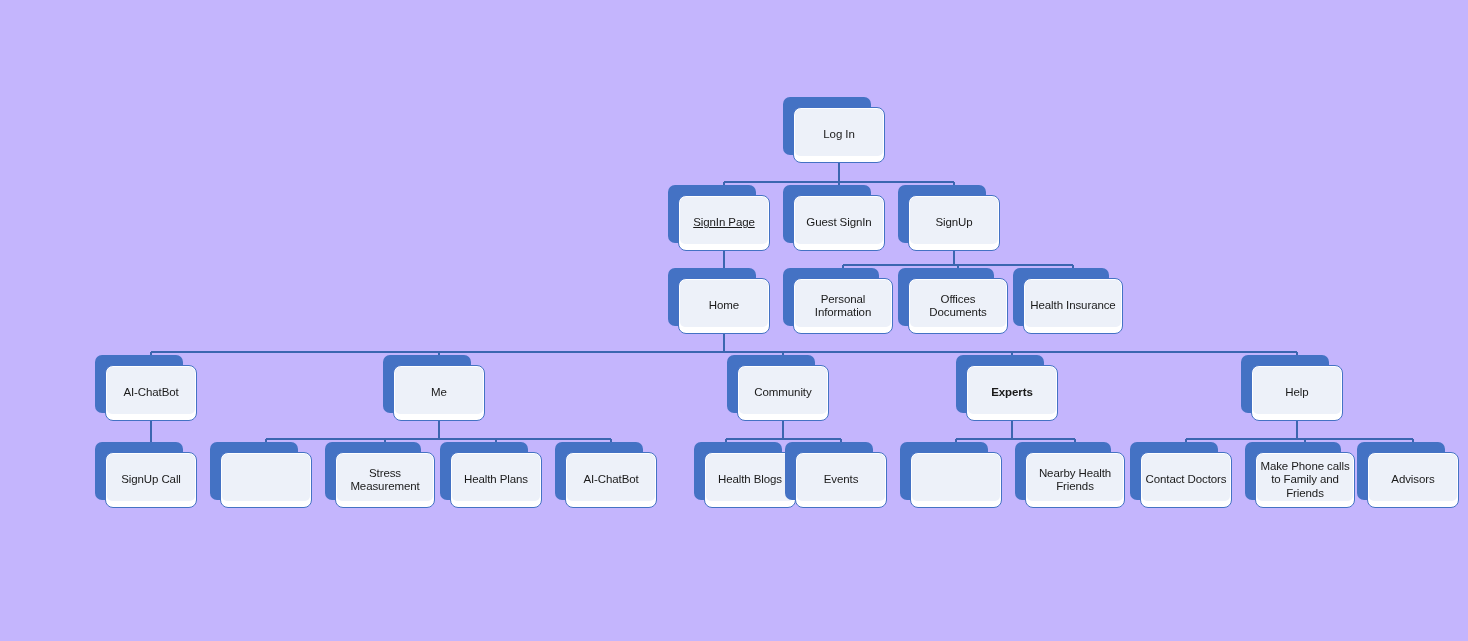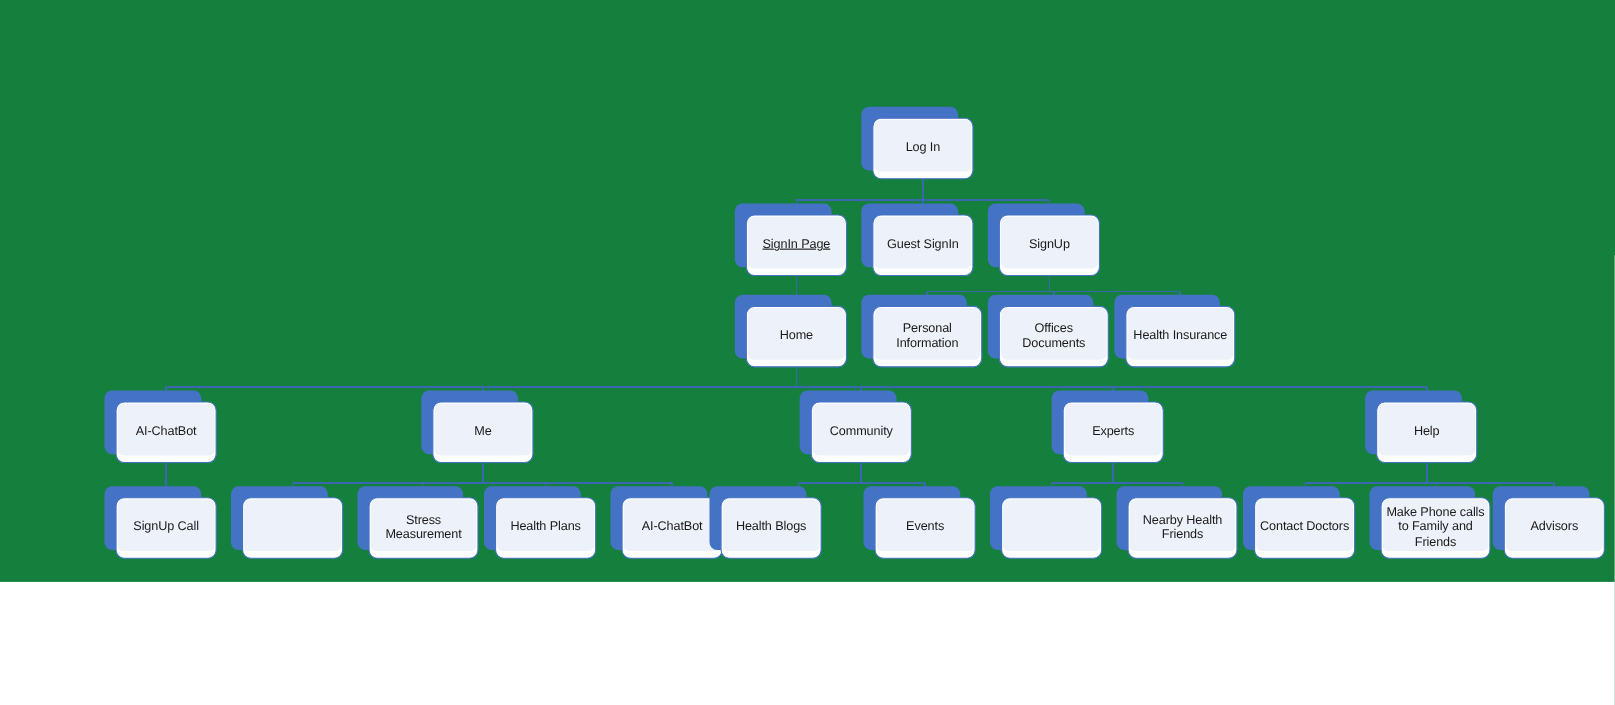--- a/index.html
+++ b/index.html
@@ -8,22 +8,22 @@
     padding: 0;
     background: #ffffff;
   }
   body {
     font-family: "Liberation Sans", sans-serif;
     -webkit-font-smoothing: antialiased;
   }
   #canvas {
     position: relative;
     width: 1468px;
-    height: 529px;
-    background: #15803d;
+    height: 641px;
+    background: #c4b5fd;
     overflow: hidden;
   }
   #edges {
     position: absolute;
     left: 0;
     top: 0;
     width: 1468px;
     height: 641px;
     pointer-events: none;
   }
@@ -197,21 +197,21 @@
       <div class="node" style="left: 727px; top: 355px;">
         <div class="plate" style="background: rgb(68, 114, 196);"></div>
         <div class="card" style="background: rgb(255, 255, 255); border-color: rgb(68, 114, 196);"></div>
         <div class="fill" style="background: rgb(237, 241, 249);"></div>
         <div class="label" style="color: rgb(26, 26, 26);">Community</div>
       </div>
       <div class="node" style="left: 956px; top: 355px;">
         <div class="plate" style="background: rgb(68, 114, 196);"></div>
         <div class="card" style="background: rgb(255, 255, 255); border-color: rgb(68, 114, 196);"></div>
         <div class="fill" style="background: rgb(237, 241, 249);"></div>
-        <div class="label" style="color: rgb(26, 26, 26);">Experts</div>
+        <div class="label" style="color: rgb(26, 26, 26); font-weight: bold;">Experts</div>
       </div>
       <div class="node" style="left: 1241px; top: 355px;">
         <div class="plate" style="background: rgb(68, 114, 196);"></div>
         <div class="card" style="background: rgb(255, 255, 255); border-color: rgb(68, 114, 196);"></div>
         <div class="fill" style="background: rgb(237, 241, 249);"></div>
         <div class="label" style="color: rgb(26, 26, 26);">Help</div>
       </div>
       <div class="node" style="left: 95px; top: 442px;">
         <div class="plate" style="background: rgb(68, 114, 196);"></div>
         <div class="card" style="background: rgb(255, 255, 255); border-color: rgb(68, 114, 196);"></div>
@@ -234,21 +234,21 @@
         <div class="card" style="background: rgb(255, 255, 255); border-color: rgb(68, 114, 196);"></div>
         <div class="fill" style="background: rgb(237, 241, 249);"></div>
         <div class="label" style="color: rgb(26, 26, 26);">Health Plans</div>
       </div>
       <div class="node" style="left: 555px; top: 442px;">
         <div class="plate" style="background: rgb(68, 114, 196);"></div>
         <div class="card" style="background: rgb(255, 255, 255); border-color: rgb(68, 114, 196);"></div>
         <div class="fill" style="background: rgb(237, 241, 249);"></div>
         <div class="label" style="color: rgb(26, 26, 26);">AI-ChatBot</div>
       </div>
-      <div class="node" style="left: 645px; top: 442px;">
+      <div class="node" style="left: 694px; top: 442px;">
         <div class="plate" style="background: rgb(68, 114, 196);"></div>
         <div class="card" style="background: rgb(255, 255, 255); border-color: rgb(68, 114, 196);"></div>
         <div class="fill" style="background: rgb(237, 241, 249);"></div>
         <div class="label" style="color: rgb(26, 26, 26);">Health Blogs</div>
       </div>
       <div class="node" style="left: 785px; top: 442px; padding-left: 36px;">
         <div class="plate" style="background: rgb(68, 114, 196);"></div>
         <div class="card" style="background: rgb(255, 255, 255); border-color: rgb(68, 114, 196);"></div>
         <div class="fill" style="background: rgb(237, 241, 249);"></div>
         <div class="label" style="color: rgb(26, 26, 26);">Events</div>

